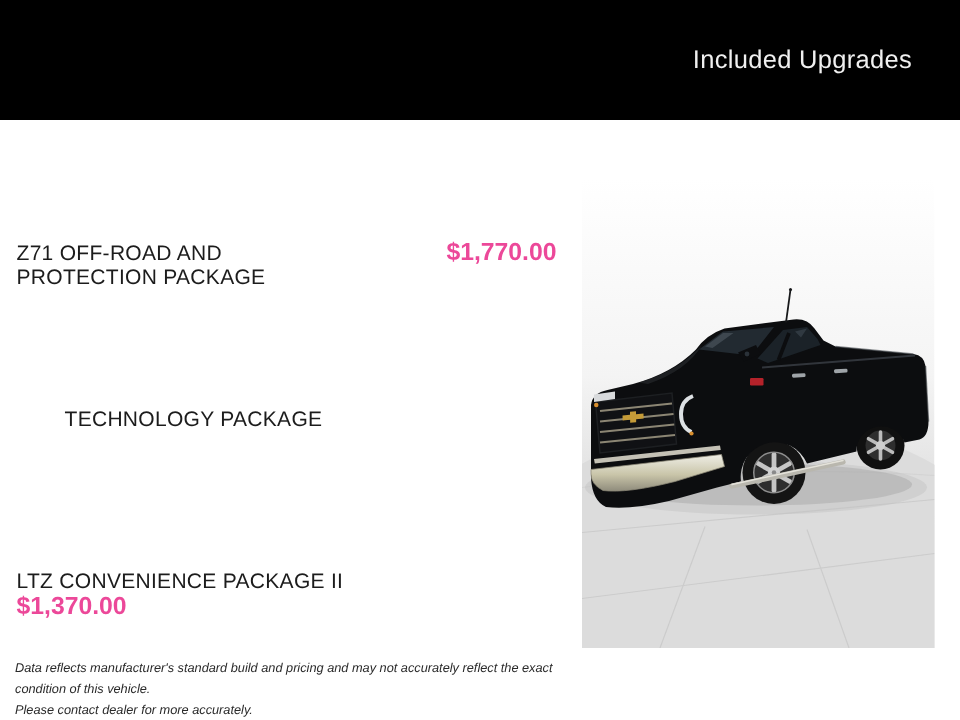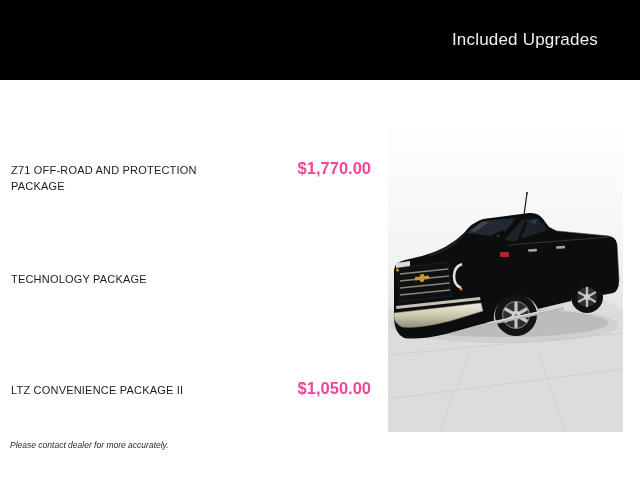--- a/index.html
+++ b/index.html
@@ -9,41 +9,41 @@
     font-family:"Liberation Sans", sans-serif;
     -webkit-font-smoothing:antialiased;
   }
   .stage{position:relative;width:640px;height:480px;background:#fff;}
 
   
   .banner{
     position:absolute;left:0;top:0;width:640px;height:80px;
     background:#000;
     display:flex;align-items:center;justify-content:flex-end;
-    padding-right:42px;box-sizing:border-box;
+    padding-right:32px;box-sizing:border-box;
   }
   .banner h1{
     margin:0;font-size:17px;font-weight:400;color:#f0f0f0;letter-spacing:.2px;
   }
 
   
   .thead{
     position:absolute;left:11px;top:94px;width:360px;
     display:flex;justify-content:space-between;align-items:baseline;
     font-size:11px;color:#6f6f6f;letter-spacing:.2px;
   }
   .trow{
     position:absolute;left:11px;width:360px;
     display:flex;justify-content:space-between;align-items:baseline;
   }
   .trow.row-1{top:159px;}
-  .trow.row-2{top:271px;}
-  .trow.row-3{top:379px;}
+  .trow.row-2{top:271px;margin-left:32px;}
+  .trow.row-3{top:379px;flex-direction:column;}
   .cell-upgrade{
-    width:232px;font-size:11px;line-height:16px;color:#1c1c1c;
+    width:232px;font-size:14px;line-height:16px;color:#1c1c1c;
     letter-spacing:.2px;
   }
   .cell-msrp{
     font-size:16.5px;font-weight:700;color:#ec4899;white-space:nowrap;
     text-align:right;
   }
 
   
   .vehicle-photo{
     position:absolute;left:388px;top:119px;width:235px;height:313px;margin:0;
@@ -70,21 +70,21 @@
     <span class="cell-upgrade">Z71 OFF-ROAD AND PROTECTION PACKAGE</span>
     <span class="cell-msrp">$1,770.00</span>
   </div>
 
   <div class="trow row-2">
     <span class="cell-upgrade">TECHNOLOGY PACKAGE</span>
   </div>
 
   <div class="trow row-3">
     <span class="cell-upgrade">LTZ CONVENIENCE PACKAGE II</span>
-    <span class="cell-msrp">$1,050.00</span>
+    <span class="cell-msrp">$1,370.00</span>
   </div>
 
   <figure class="vehicle-photo">
     <svg width="235" height="313" viewBox="0 0 235 313" xmlns="http://www.w3.org/2000/svg">
       <defs>
         <linearGradient id="bgGrad" x1="0" y1="0" x2="0" y2="1">
           <stop offset="0" stop-color="#ffffff"></stop>
           <stop offset="0.42" stop-color="#f4f4f4"></stop>
           <stop offset="0.62" stop-color="#e4e4e4"></stop>
           <stop offset="1" stop-color="#dadada"></stop>
@@ -180,16 +180,17 @@
       <rect x="140" y="130" width="9" height="2.6" rx="1" fill="#9fa4a8" transform="rotate(-3 144 131)"></rect>
       <rect x="168" y="127" width="9" height="2.6" rx="1" fill="#9fa4a8" transform="rotate(-3 172 128)"></rect>
       <rect x="112" y="133" width="9" height="5" rx="0.8" fill="#b5222a"></rect>
 
       <path d="M136 96 L139 74" stroke="#17181a" stroke-width="1.2" fill="none"></path>
       <circle cx="139" cy="74" r="1" fill="#17181a"></circle>
     </svg>
   </figure>
 
   <footer class="disclaimer">
+    <div>Data reflects manufacturer's standard build and pricing and may not accurately reflect the exact condition of this vehicle.</div>
     <div>Please contact dealer for more accurately.</div>
   </footer>
 
 </div>
 
 </body></html>

